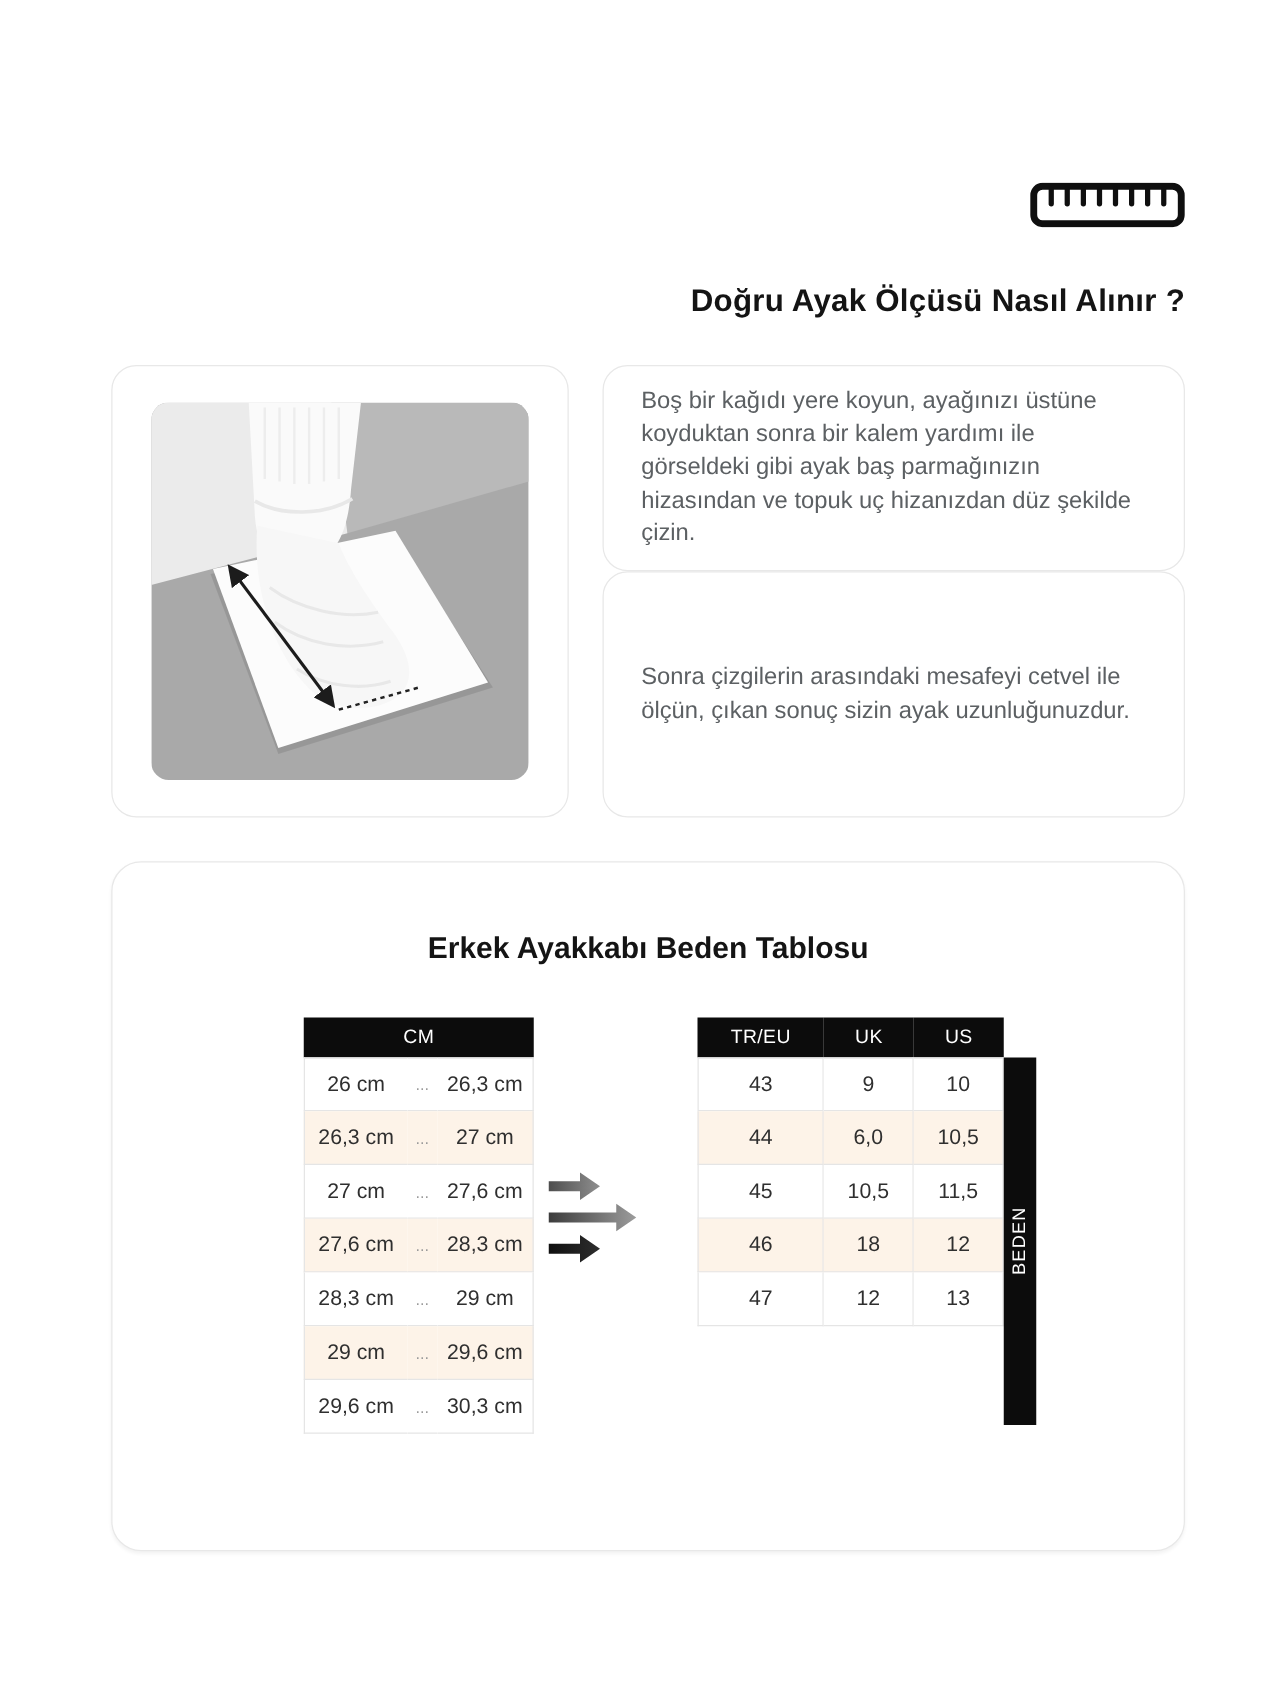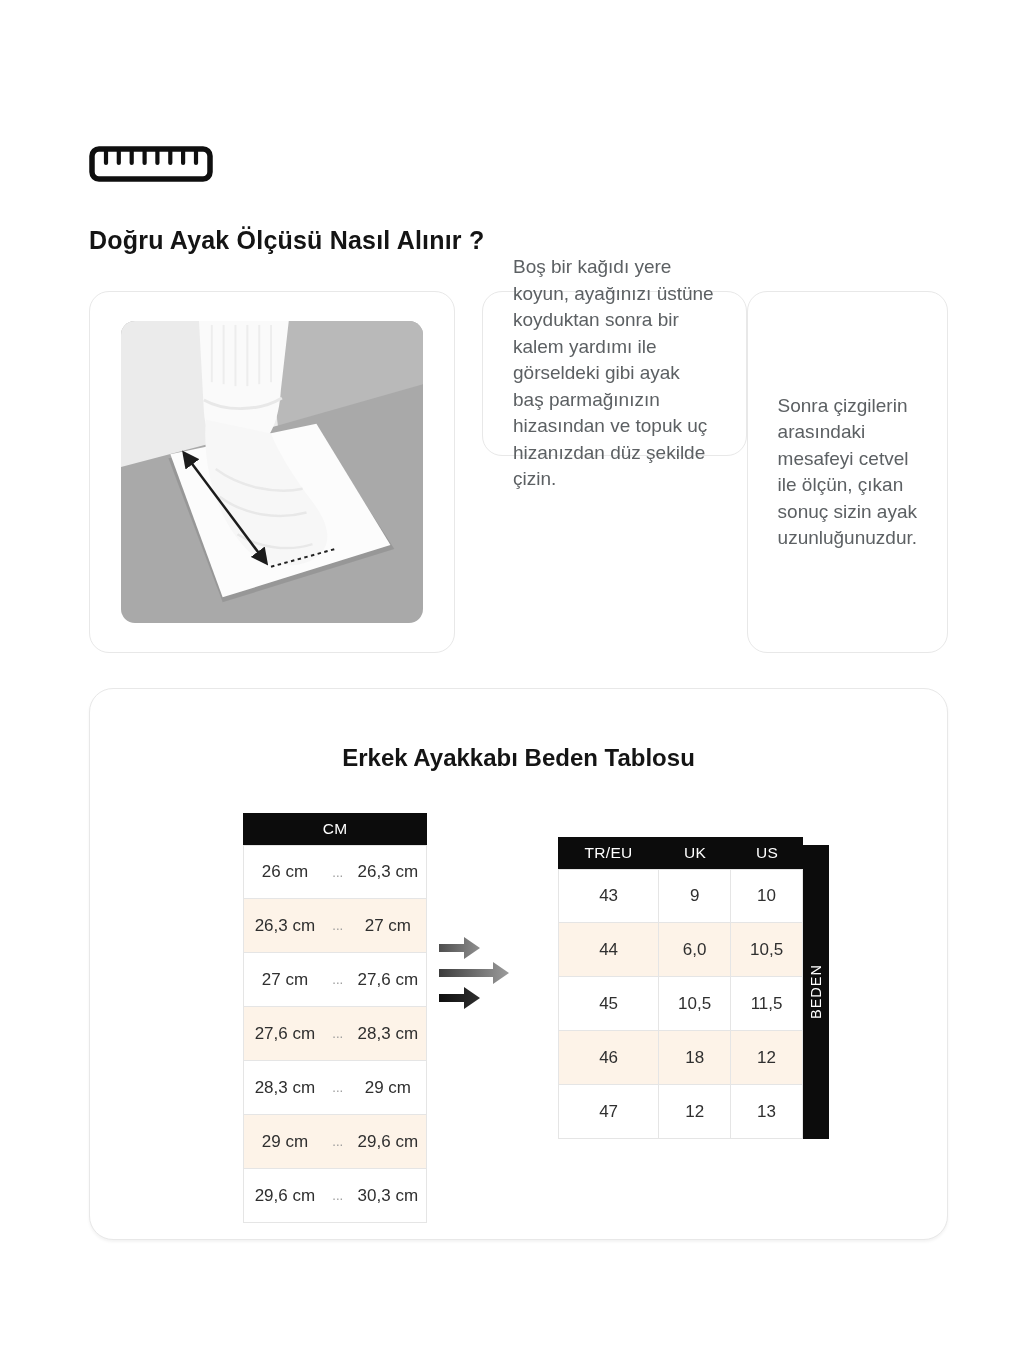--- a/index.html
+++ b/index.html
@@ -11,21 +11,21 @@
     color: #1a1a1a;
     position: relative;
   }
   .content {
     width: 859px;
     margin-left: 89px;
     padding-top: 146px;
   }
 
   
-  .guide-header { text-align: left; }
+  .guide-header { text-align: right; }
   .ruler-wrap { display: inline-block; line-height: 0; }
   .page-title {
     margin-top: 40px;
     font-size: 25px;
     font-weight: 700;
     color: #141414;
     letter-spacing: 0.2px;
   }
 
   
@@ -48,21 +48,21 @@
     width: 100%;
     height: 100%;
     border-radius: 14px;
     overflow: hidden;
     line-height: 0;
   }
   .photo svg { width: 100%; height: 100%; }
   .steps {
     flex: 1;
     display: flex;
-    flex-direction: row;
+    flex-direction: column;
   }
   .step-card {
     border: 1.5px solid #e8e8e8;
     border-radius: 20px;
     background: #fff;
     display: flex;
     align-items: center;
     padding: 10px 30px;
   }
   .step-card p {
@@ -100,21 +100,21 @@
   table { border-collapse: separate; border-spacing: 0; padding-left: 35px; }
   th {
     background: #0c0c0c;
     color: #ffffff;
     font-weight: 400;
     font-size: 15.5px;
     height: 32px;
     letter-spacing: 0.3px;
   }
   td {
-    height: 54px;
+    height: 43px;
     text-align: center;
     vertical-align: middle;
     font-size: 17px;
     color: #2f2f2f;
     background: #ffffff;
     border-bottom: 1px solid #e5e5e5;
   }
   tbody tr:first-child td { border-top: 1px solid #e5e5e5; }
   td:first-child { border-left: 1px solid #e5e5e5; }
   td:last-child { border-right: 1px solid #e5e5e5; }
@@ -127,21 +127,21 @@
   .cm-table td.sep { color: #9a9a9a; font-size: 13px; }
 
   .arrows-gap {
     width: 96px;
     display: flex;
     justify-content: center;
     padding-top: 121px;
     line-height: 0;
   }
 
-  .size-group { display: flex; align-items: flex-end; border-radius: 12px; }
+  .size-group { display: flex; align-items: flex-start; border-radius: 12px; }
   .size-table { width: 280px; }
   .size-table td { border-right: 1px solid #e5e5e5; }
   .size-table td:first-child { border-left: 1px solid #e5e5e5; }
   .beden-bar {
     width: 26px;
     height: 294px;
     margin-top: 32px;
     background: #0c0c0c;
     color: #ffffff;
     display: flex;

